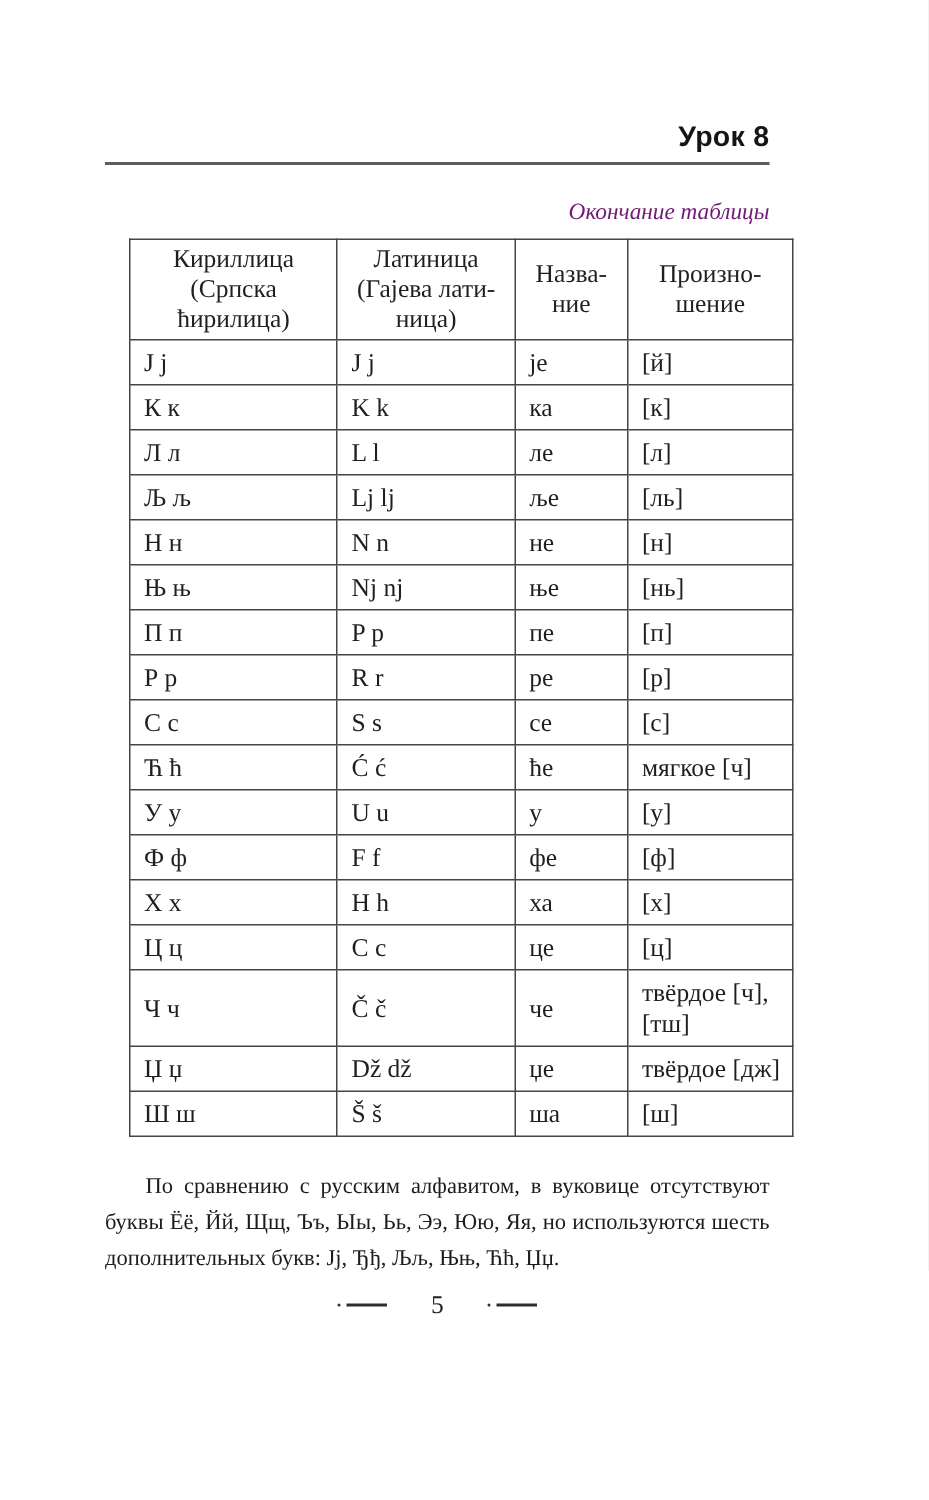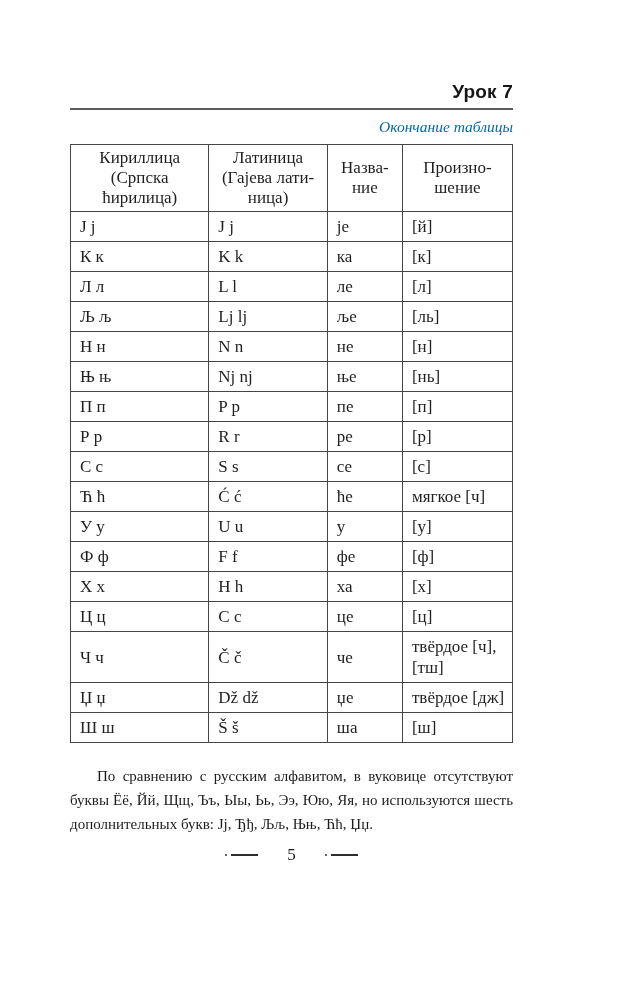--- a/index.html
+++ b/index.html
@@ -30,33 +30,34 @@
     letter-spacing: 0.2px;
     color: #161616;
   }
   .header-rule {
     margin-top: 7px;
     border: none;
     border-top: 2px solid #5d5d5d;
     height: 0;
   }
   .table-caption {
-    margin-top: 7px;
+    margin-top: 22px;
     text-align: right;
     font-style: italic;
     font-size: 15.5px;
     line-height: 19px;
-    color: #0369a1;
+    color: #701a75;
   }
   table.alphabet {
     margin-top: 8px;
     width: 100%;
     border-collapse: collapse;
     table-layout: fixed;
     border: 1.5px solid #3a3a3a;
+    margin-left: 16px;
   }
   table.alphabet col.c1 { width: 31.3%; }
   table.alphabet col.c2 { width: 26.8%; }
   table.alphabet col.c3 { width: 17.0%; }
   table.alphabet col.c4 { width: 24.9%; }
   table.alphabet th {
     border: 1px solid #454545;
     font-weight: normal;
     font-size: 17px;
     line-height: 20px;
@@ -110,21 +111,21 @@
     height: 2px;
     background: #2e2e2e;
   }
 </style>
 </head>
 <body>
 
 <div class="page">
   <div class="content">
 
-    <div class="lesson-header">Урок 7</div>
+    <div class="lesson-header">Урок 8</div>
 
     <hr class="header-rule">
 
     <div class="table-caption">Окончание таблицы</div>
 
     <table class="alphabet">
       <colgroup>
         <col class="c1">
           <col class="c2">
           <col class="c3">

